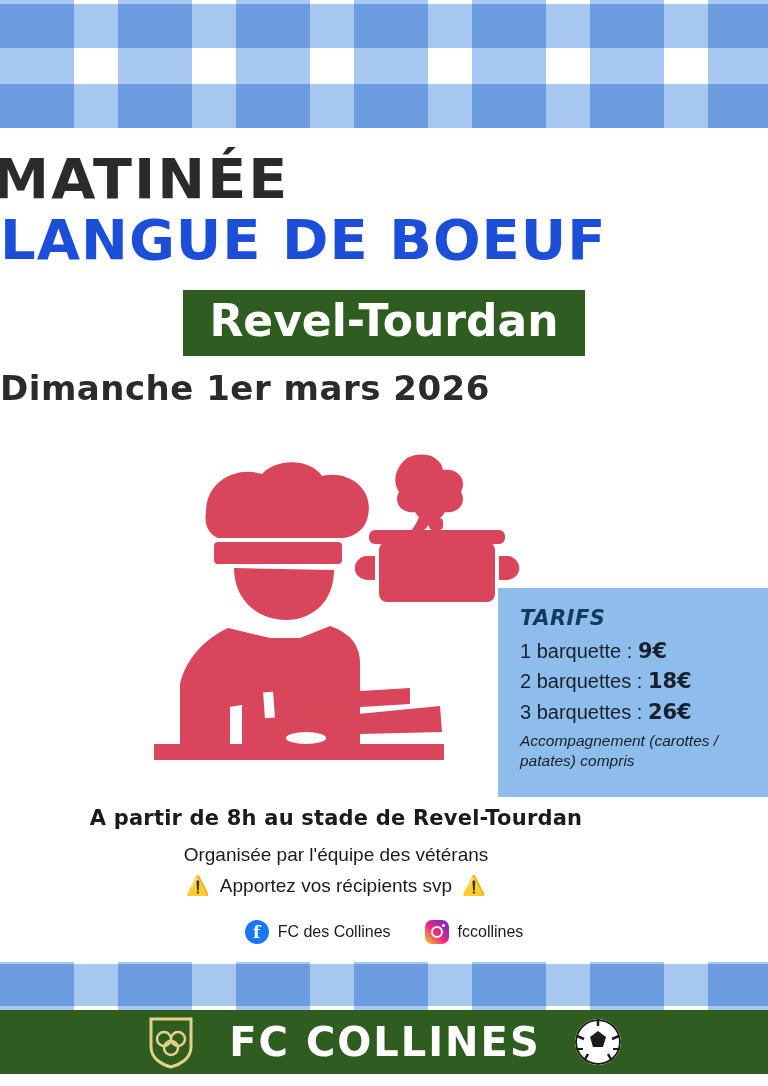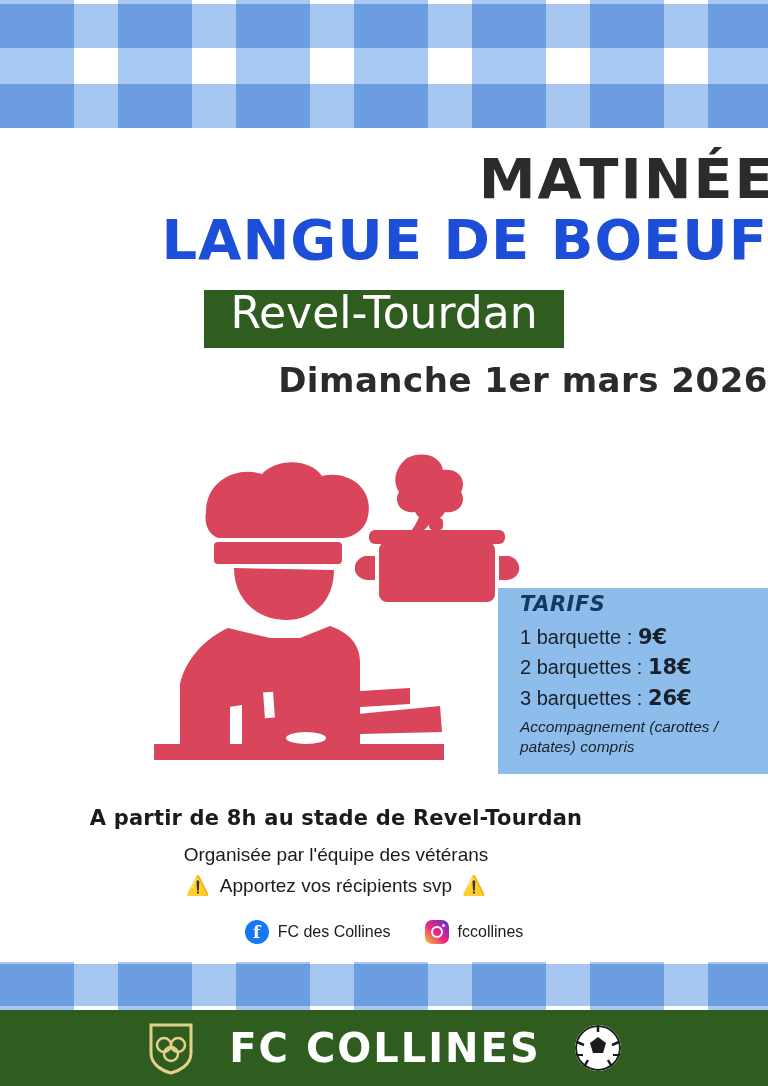--- a/index.html
+++ b/index.html
@@ -54,21 +54,21 @@
   .gingham-top .hstripe.h1 { top: 4px; height: 44px; }
   .gingham-top .hstripe.h2 { top: 84px; height: 44px; }
   .gingham-bottom .hstripe.h1 { top: 2px; height: 42px; }
 
   
   .title-block {
     position: absolute;
     top: 148px;
     left: 0;
     width: 768px;
-    text-align: right;
+    text-align: left;
   }
   .main-title {
     font-family: "DejaVu Sans", sans-serif;
     font-weight: bold;
     font-size: 56px;
     letter-spacing: 2px;
     color: #2b2b2b;
     line-height: 1.12;
     margin: 0;
     white-space: pre-line;
@@ -86,24 +86,24 @@
 
   .highlight-wrap {
     margin-top: 20px;
     display: flex;
     justify-content: center;
   }
   .highlight {
     background: #2f5d1f;
     color: #ffffff;
     font-family: "DejaVu Sans", sans-serif;
-    font-weight: normal;
+    font-weight: bold;
     font-size: 44px;
     letter-spacing: 0px;
-    padding: 0 26px 12px 26px;
+    padding: 8px 26px 12px 26px;
     line-height: 1.05;
   }
 
   .date-line {
     margin-top: 12px;
     font-family: "DejaVu Sans", sans-serif;
     font-weight: bold;
     font-size: 34px;
     color: #2b2b2b;
     letter-spacing: 0.5px;
@@ -124,23 +124,23 @@
     width: 180px;
     height: 160px;
   }
 
   
   .tarifs {
     position: absolute;
     top: 588px;
     left: 498px;
     width: 270px;
-    height: 186px;
+    height: 209px;
     background: #8fbdeb;
-    padding: 4px 16px 10px 22px;
+    padding: 18px 16px 10px 22px;
     box-sizing: border-box;
     color: #1d2a36;
   }
   .tarifs-title {
     font-family: "DejaVu Sans", sans-serif;
     font-weight: bold;
     font-style: italic;
     font-size: 21px;
     color: #123a62;
     margin-bottom: 6px;
@@ -250,21 +250,21 @@
     background: #fff;
     border-radius: 50%;
   }
 
   
   .footer {
     position: absolute;
     left: 0;
     top: 1010px;
     width: 768px;
-    height: 76px;
+    height: 64px;
     background: #2f5d1f;
     display: flex;
     align-items: center;
     justify-content: center;
     gap: 34px;
   }
   .footer-title {
     font-family: "DejaVu Sans", sans-serif;
     font-weight: bold;
     font-size: 40px;

